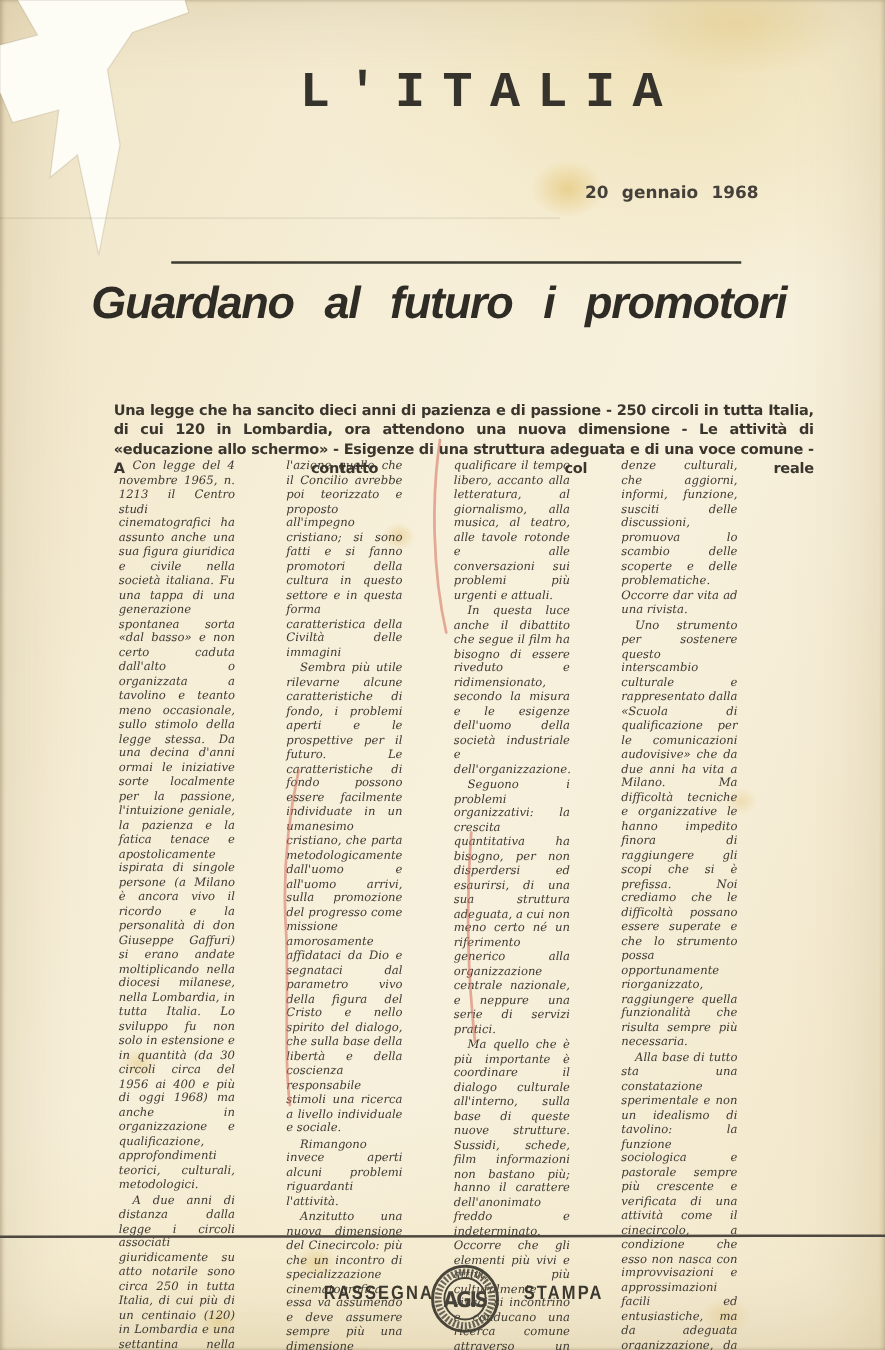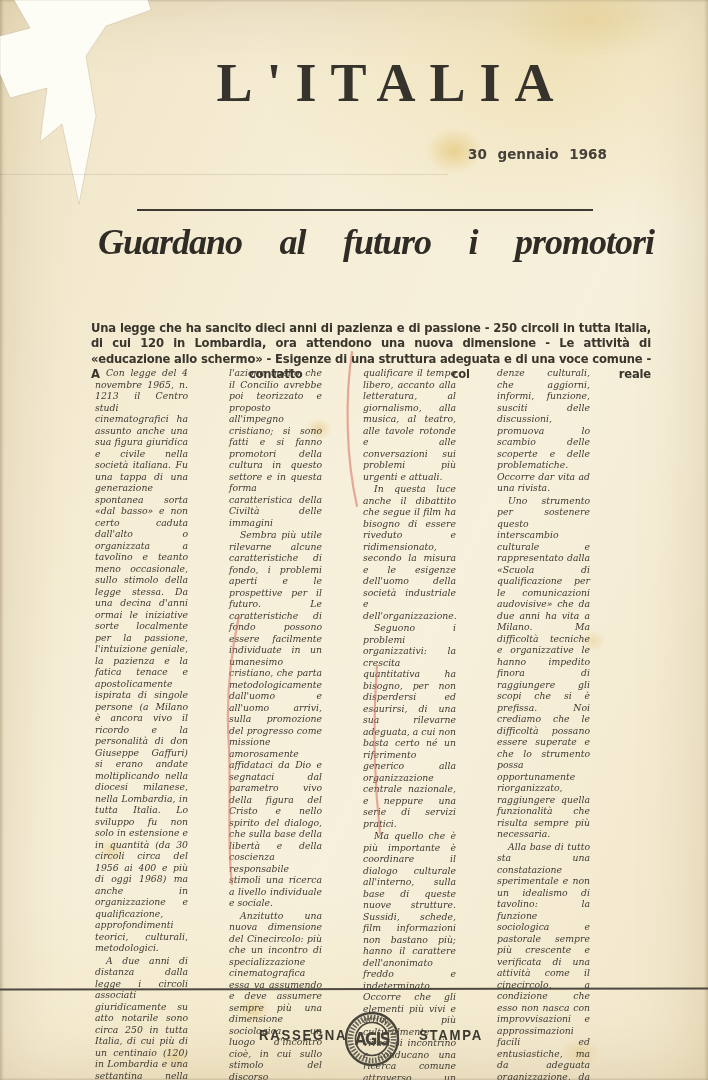--- a/index.html
+++ b/index.html
@@ -6,30 +6,30 @@
   .page{position:relative;width:708px;height:1080px;overflow:hidden;
         background:
           radial-gradient(ellipse 420px 260px at 78% 6%, rgba(233,213,150,.45), rgba(233,213,150,0) 70%),
           radial-gradient(ellipse 500px 300px at 30% 100%, rgba(235,218,165,.35), rgba(235,218,165,0) 70%),
           linear-gradient(115deg,#efe4c6 0%,#f6eed7 35%,#f7f0dc 60%,#f1e6c8 100%);
         box-shadow:inset 0 0 70px rgba(140,110,50,.22), inset 2px 0 3px rgba(80,65,35,.25), inset -2px 0 3px rgba(80,65,35,.18);
         font-family:"DejaVu Serif", serif;}
   .stain{position:absolute;border-radius:50%;pointer-events:none;}
   
   .masthead-title{position:absolute;top:56px;left:392px;transform:translateX(-50%);
-        font-family:Liberation Serif, serif;font-weight:bold;font-size:54px;line-height:1;
+        font-family:Liberation Mono, monospace;font-weight:bold;font-size:40px;line-height:1;
         letter-spacing:14px;color:#36332c;white-space:nowrap;}
   .issue-date{position:absolute;top:146px;left:468px;font-family:"DejaVu Sans", sans-serif;
         font-weight:bold;font-size:13.5px;word-spacing:6px;color:#45413a;}
   .crease{position:absolute;top:174px;left:0;width:448px;height:1px;background:rgba(95,82,55,.14);}
   
   .kicker{position:absolute;top:189px;left:78px;width:562px;font-family:"Liberation Serif", serif;
         font-weight:bold;font-size:13.2px;letter-spacing:.6px;color:#37342d;white-space:nowrap;}
   .kicker-rule{position:absolute;top:209px;left:137px;width:456px;height:2px;background:#3d3a32;}
-  .headline{position:absolute;left:98px;width:556px;font-family:Liberation Serif, serif;
+  .headline{position:absolute;left:73px;width:556px;font-family:Liberation Sans, sans-serif;
         font-weight:bold;font-style:italic;color:#2f2c26;font-size:36px;line-height:1;
         letter-spacing:-1px;text-align:justify;text-align-last:justify;}
   .hl1{top:224px;} .hl2{top:270px;}
   .standfirst{position:absolute;top:321px;left:79px;width:560px;font-family:"DejaVu Sans", sans-serif;
         font-weight:bold;font-size:11.6px;line-height:15.4px;color:#3a362e;
         text-align:justify;text-align-last:justify;letter-spacing:-.2px;margin-left:12px;}
   
   .columns{position:absolute;top:367px;left:78px;width:538px;display:flex;gap:7px;}
   .col{width:127px;color:#3e3932;font-family:"DejaVu Serif", serif;font-style:italic;
         font-size:9.3px;line-height:11.5px;text-align:justify;}
@@ -63,40 +63,41 @@
   <div class="stain" style="top:1038px;left:560px;width:40px;height:30px;background:radial-gradient(closest-side,rgba(222,186,100,.35),rgba(222,186,100,0));"></div>
   <div class="stain" style="top:630px;left:580px;width:26px;height:22px;background:radial-gradient(closest-side,rgba(222,186,100,.3),rgba(222,186,100,0));"></div>
 
   <svg class="torn" width="180" height="225" viewBox="0 0 180 225">
     <path d="M14,0 L148,0 L151,10 L106,26 L86,56 L96,116 L79,204 L62,124 L40,142 L47,88 L10,98 L0,74 L0,36 L30,28 Z" fill="#fdfcf5" stroke="rgba(120,100,60,.18)" stroke-width="1"></path>
   </svg>
 
   <div class="crease"></div>
 
   <div class="masthead-title">L'ITALIA</div>
-  <div class="issue-date">30 gennaio 1968</div>
+  <div class="issue-date">20 gennaio 1968</div>
 
   <div class="kicker-rule"></div>
   <div class="headline hl1">Guardano al futuro i promotori</div>
   <div class="standfirst">Una legge che ha sancito dieci anni di pazienza e di passione - 250 circoli in tutta Italia, di cui 120 in Lombardia, ora attendono una nuova dimensione - Le attività di «educazione allo schermo» - Esigenze di una struttura adeguata e di una voce comune - A contatto col reale</div>
 
   <div class="columns">
     <div class="col">
         <div class="para">Con legge del 4 novembre 1965, n. 1213 il Centro studi cinematografici ha assunto anche una sua figura giuridica e civile nella società italiana. Fu una tappa di una generazione spontanea sorta «dal basso» e non certo caduta dall'alto o organizzata a tavolino e teanto meno occasionale, sullo stimolo della legge stessa. Da una decina d'anni ormai le iniziative sorte localmente per la passione, l'intuizione geniale, la pazienza e la fatica tenace e apostolicamente ispirata di singole persone (a Milano è ancora vivo il ricordo e la personalità di don Giuseppe Gaffuri) si erano andate moltiplicando nella diocesi milanese, nella Lombardia, in tutta Italia. Lo sviluppo fu non solo in estensione e in quantità (da 30 circoli circa del 1956 ai 400 e più di oggi 1968) ma anche in organizzazione e qualificazione, approfondimenti teorici, culturali, metodologici.</div>
         <div class="para">A due anni di distanza dalla legge i circoli associati giuridicamente su atto notarile sono circa 250 in tutta Italia, di cui più di un centinaio (120) in Lombardia e una settantina nella sola diocesi milanese. Continuano a vivere e a crescere naturalmente anche quelli solamente aggregati e non ancora giuridicamente sistemati. Sarebbe interessante fare un bilancio approfondito di questa grandiosa iniziativa con i cattolici, anticipando nella realtà della vita e del-</div>
       </div>
     <div class="col">
         <div class="para cont">l'azione quello che il Concilio avrebbe poi teorizzato e proposto all'impegno cristiano; si sono fatti e si fanno promotori della cultura in questo settore e in questa forma caratteristica della Civiltà delle immagini</div>
         <div class="para">Sembra più utile rilevarne alcune caratteristiche di fondo, i problemi aperti e le prospettive per il futuro. Le caratteristiche di fondo possono essere facilmente individuate in un umanesimo cristiano, che parta metodologicamente dall'uomo e all'uomo arrivi, sulla promozione del progresso come missione amorosamente affidataci da Dio e segnataci dal parametro vivo della figura del Cristo e nello spirito del dialogo, che sulla base della libertà e della coscienza responsabile stimoli una ricerca a livello individuale e sociale.</div>
+        <div class="para">Rimangono invece aperti alcuni problemi riguardanti l'attività.</div>
         <div class="para">Anzitutto una nuova dimensione del Cinecircolo: più che un incontro di specializzazione cinematografica essa va assumendo e deve assumere sempre più una dimensione sociologica: un luogo d'incontro cioè, in cui sullo stimolo del discorso cinematografico si instauri un dialogo sui problemi della società. In questo quadro il cinema diventa non una occasione unica e isolata, ma deve sempre più inserirsi in un quadro più ampio di iniziative culturali destinate a creare, a riempire, a</div>
       </div>
     <div class="col">
         <div class="para cont">qualificare il tempo libero, accanto alla letteratura, al giornalismo, alla musica, al teatro, alle tavole rotonde e alle conversazioni sui problemi più urgenti e attuali.</div>
         <div class="para">In questa luce anche il dibattito che segue il film ha bisogno di essere riveduto e ridimensionato, secondo la misura e le esigenze dell'uomo della società industriale e dell'organizzazione.</div>
-        <div class="para">Seguono i problemi organizzativi: la crescita quantitativa ha bisogno, per non disperdersi ed esaurirsi, di una sua rilevarne adeguata, a cui non basta certo né un riferimento generico alla organizzazione centrale nazionale, e neppure una serie di servizi pratici.</div>
+        <div class="para">Seguono i problemi organizzativi: la crescita quantitativa ha bisogno, per non disperdersi ed esaurirsi, di una sua struttura adeguata, a cui non meno certo né un riferimento generico alla organizzazione centrale nazionale, e neppure una serie di servizi pratici.</div>
         <div class="para">Ma quello che è più importante è coordinare il dialogo culturale all'interno, sulla base di queste nuove strutture. Sussidi, schede, film informazioni non bastano più; hanno il carattere dell'anonimato freddo e indeterminato. Occorre che gli elementi più vivi e attivi, più culturalmente vivaci si incontrino e conducano una ricerca comune attraverso un dialogo ed una integrazione reciproca.</div>
         <div class="para">E infine occorre dar vita ad una voce comune che sia il frutto di questo dialogo, che instauri il dialogo con altri gruppi e ten-</div>
       </div>
     <div class="col">
         <div class="para cont">denze culturali, che aggiorni, informi, funzione, susciti delle discussioni, promuova lo scambio delle scoperte e delle problematiche. Occorre dar vita ad una rivista.</div>
         <div class="para">Uno strumento per sostenere questo interscambio culturale e rappresentato dalla «Scuola di qualificazione per le comunicazioni audovisive» che da due anni ha vita a Milano. Ma difficoltà tecniche e organizzative le hanno impedito finora di raggiungere gli scopi che si è prefissa. Noi crediamo che le difficoltà possano essere superate e che lo strumento possa opportunamente riorganizzato, raggiungere quella funzionalità che risulta sempre più necessaria.</div>
         <div class="para">Alla base di tutto sta una constatazione sperimentale e non un idealismo di tavolino: la funzione sociologica e pastorale sempre più crescente e verificata di una attività come il cinecircolo, a condizione che esso non nasca con improvvisazioni e approssimazioni facili ed entusiastiche, ma da adeguata organizzazione, da un continuo rinnovamento.</div>
         <div class="byline">Tommaso Bonfanti</div>
         <div class="endrule">
           <span>✦</span>

